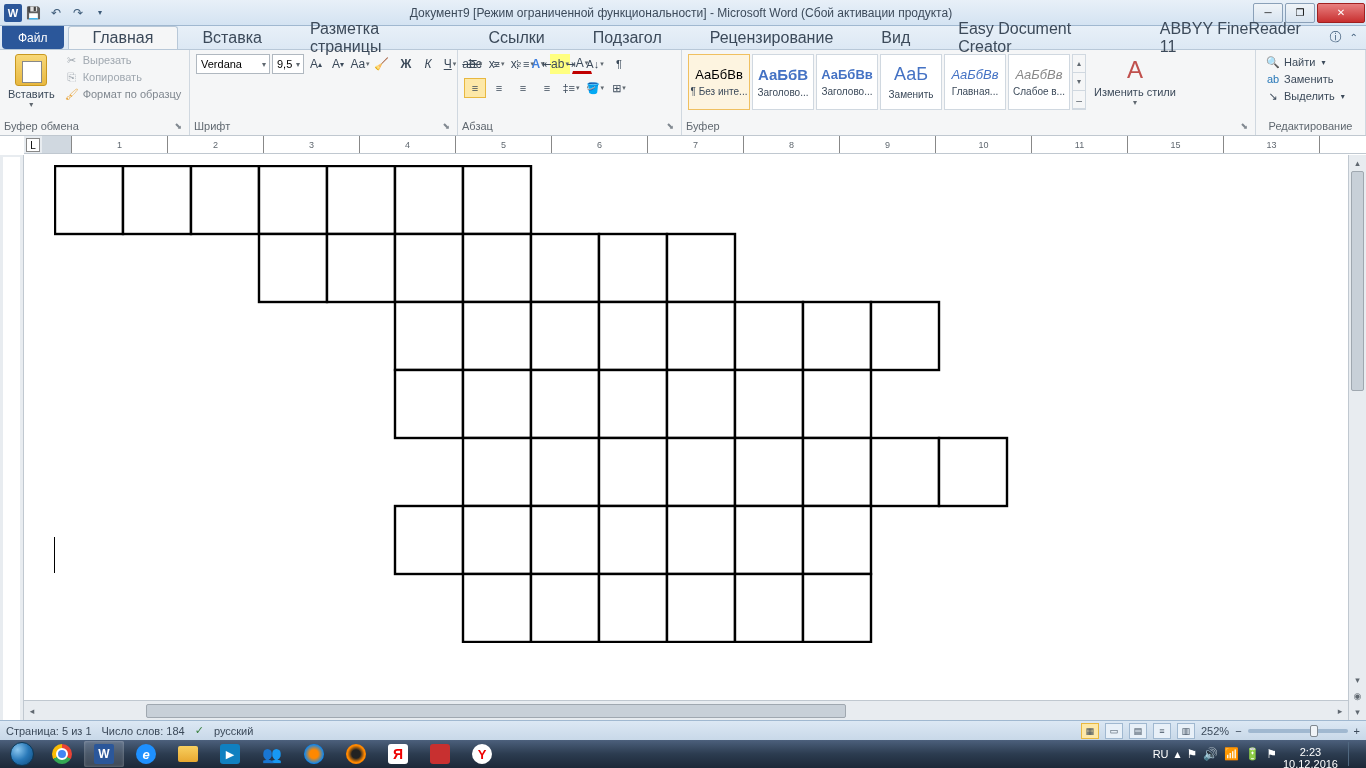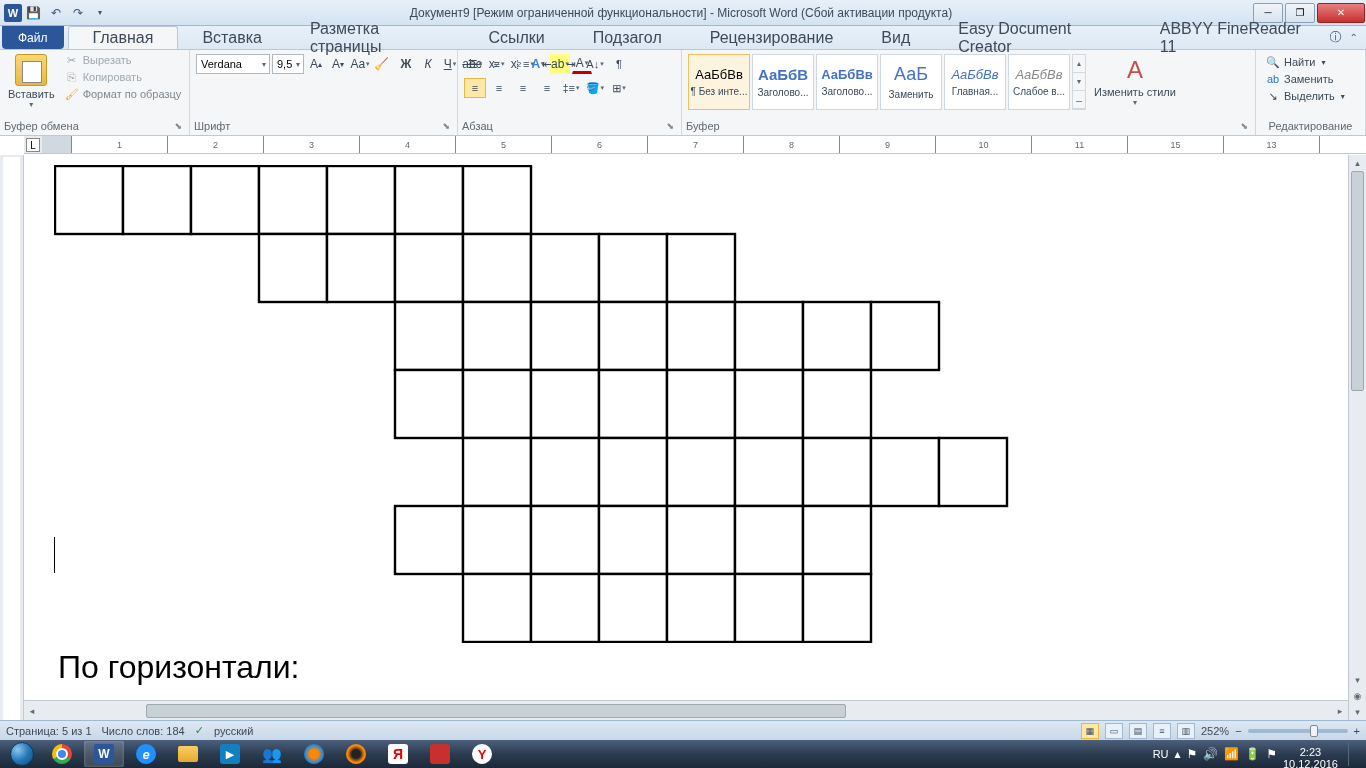--- a/index.html
+++ b/index.html
@@ -396,21 +396,20 @@
           <rect x="613" y="341" width="68" height="68" fill="white" stroke="black" stroke-width="2.4"></rect>
           <rect x="681" y="341" width="68" height="68" fill="white" stroke="black" stroke-width="2.4"></rect>
           <rect x="749" y="341" width="68" height="68" fill="white" stroke="black" stroke-width="2.4"></rect>
           <rect x="409" y="409" width="68" height="68" fill="white" stroke="black" stroke-width="2.4"></rect>
           <rect x="477" y="409" width="68" height="68" fill="white" stroke="black" stroke-width="2.4"></rect>
           <rect x="545" y="409" width="68" height="68" fill="white" stroke="black" stroke-width="2.4"></rect>
           <rect x="613" y="409" width="68" height="68" fill="white" stroke="black" stroke-width="2.4"></rect>
           <rect x="681" y="409" width="68" height="68" fill="white" stroke="black" stroke-width="2.4"></rect>
           <rect x="749" y="409" width="68" height="68" fill="white" stroke="black" stroke-width="2.4"></rect>
         </svg>
-      <div class="doc-text">По горизонтали:</div>
     </div>
     <div class="cursor-line"></div>
   </div>
   <div class="vscroll">
     <div class="scroll-arrow" style="top:0;">▴</div>
     <div class="vscroll-thumb"></div>
     <div class="scroll-arrow" style="bottom:32px;">▾</div>
     <div class="scroll-arrow" style="bottom:16px;">◉</div>
     <div class="scroll-arrow" style="bottom:0;">▾</div>
   </div>

